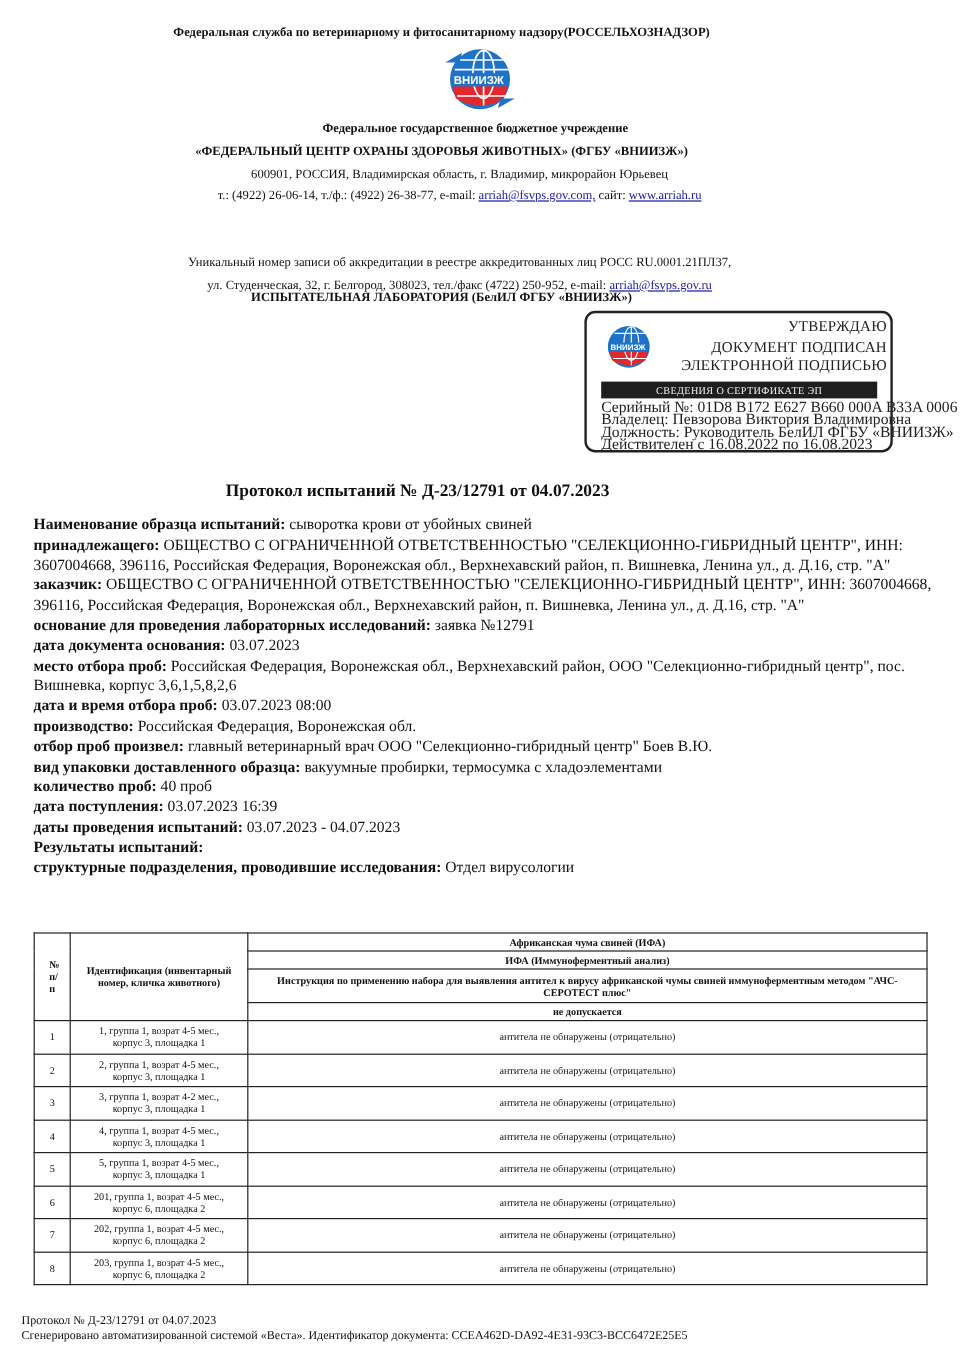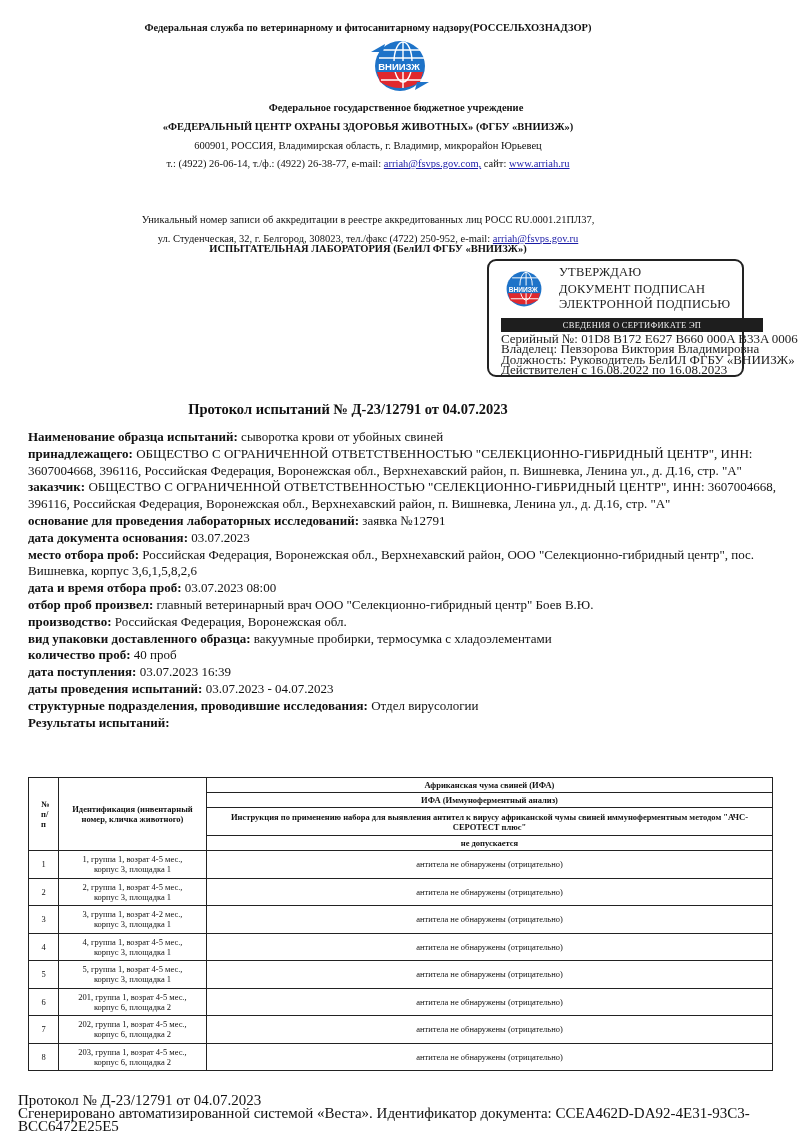--- a/index.html
+++ b/index.html
@@ -3,54 +3,54 @@
 <meta charset="utf-8">
 <style>
   html, body { margin: 0; padding: 0; background: #ffffff; }
   body {
     width: 800px; height: 1132px; position: relative; overflow: hidden;
     font-family: "Liberation Serif", serif; color: #111;
   }
   .abs { position: absolute; }
   .center { left: 0; width: 736px; text-align: center; }
   .hdr-bold { font-weight: bold; font-size: 10.5px; }
-  .hdr { font-size: 10.5px; }
+  .hdr { font-size: 10.5px; padding-left: 15px; }
   .lnk { color: #1a1aa6; text-decoration: underline; }
 
   
   .logo { position: absolute; }
   .logo svg { display: block; }
 
   
   .stamp {
     position: absolute; left: 487px; top: 259px; width: 257px; height: 118px;
     border: 2px solid #222; border-radius: 9px; box-sizing: border-box;
   }
-  .stamp .st-t { position: absolute; left: 70px; width: 180px; text-align: left; font-size: 12.5px; line-height: 15px; color: #222; letter-spacing: 0.2px; }
+  .stamp .st-t { position: absolute; left: 70px; width: 180px; text-align: right; font-size: 12.5px; line-height: 15px; color: #222; letter-spacing: 0.2px; }
   .stamp .bar {
-    position: absolute; left: 12px; top: 57px; width: 262px; height: 14px;
+    position: absolute; left: 12px; top: 57px; width: 230px; height: 14px;
     background: #1e1e1e; color: #f0f0f0; font-size: 8.5px; text-align: center; line-height: 14px; letter-spacing: 0.3px;
   }
   .stamp .cert { position: absolute; left: 12px; top: 73px; font-size: 13px; line-height: 10.4px; color: #222; white-space: nowrap; }
 
   .title { position: absolute; left: 0; width: 696px; top: 401px; text-align: center; font-weight: bold; font-size: 14.5px; }
 
   .info { position: absolute; left: 28px; top: 429px; width: 750px; font-size: 13px; line-height: 16.8px; }
   .info .row b { font-weight: bold; }
 
   table.res {
     position: absolute; left: 28px; top: 777px; width: 745px;
     border-collapse: collapse; font-size: 8.5px; table-layout: fixed;
   }
   table.res td { border: 1.2px solid #222; text-align: center; vertical-align: middle; padding: 0 12px; line-height: 10px; }
   table.res .hb { font-weight: bold; }
   table.res tr.h1 td.r { height: 14px; }
   table.res tr.data td { height: 26.5px; }
 
-  .footer { position: absolute; left: 18px; top: 1094px; font-size: 15px; line-height: 13px; }
+  .footer { position: absolute; left: 18px; top: 1094px; font-size: 10px; line-height: 13px; }
 </style>
 </head>
 <body>
 
 <div class="abs center hdr-bold" style="top:22px;">Федеральная служба по ветеринарному и фитосанитарному надзору(РОССЕЛЬХОЗНАДЗОР)</div>
 
 <div class="logo" style="left:367px; top:38px;">
   <svg width="66" height="56" viewBox="0 0 66 56">
     <circle cx="33" cy="28" r="25" fill="#1e73c8"></circle>
     <path d="M10 34 Q33 26 56 34 L53 44 Q33 56 13 44 Z" fill="#e0282e"></path>
@@ -115,28 +115,28 @@
 <div class="title">Протокол испытаний № Д-23/12791 от  04.07.2023</div>
 
 <div class="info">
   <div class="row"><b>Наименование образца испытаний:</b><span> сыворотка крови от убойных свиней</span></div>
   <div class="row"><b>принадлежащего:</b><span> ОБЩЕСТВО С ОГРАНИЧЕННОЙ ОТВЕТСТВЕННОСТЬЮ "СЕЛЕКЦИОННО-ГИБРИДНЫЙ ЦЕНТР", ИНН: 3607004668, 396116, Российская Федерация, Воронежская обл., Верхнехавский район, п. Вишневка, Ленина ул., д. Д.16, стр. "А"</span></div>
   <div class="row"><b>заказчик:</b><span> ОБЩЕСТВО С ОГРАНИЧЕННОЙ ОТВЕТСТВЕННОСТЬЮ "СЕЛЕКЦИОННО-ГИБРИДНЫЙ ЦЕНТР", ИНН: 3607004668, 396116, Российская Федерация, Воронежская обл., Верхнехавский район, п. Вишневка, Ленина ул., д. Д.16, стр. "А"</span></div>
   <div class="row"><b>основание для проведения лабораторных исследований:</b><span> заявка №12791</span></div>
   <div class="row"><b>дата документа основания:</b><span> 03.07.2023</span></div>
   <div class="row"><b>место отбора проб:</b><span> Российская Федерация, Воронежская обл., Верхнехавский район, ООО "Селекционно-гибридный центр", пос. Вишневка, корпус 3,6,1,5,8,2,6</span></div>
   <div class="row"><b>дата и время отбора проб:</b><span> 03.07.2023 08:00</span></div>
+  <div class="row"><b>производство:</b><span> Российская Федерация, Воронежская обл.</span></div>
   <div class="row"><b>отбор проб произвел:</b><span> главный ветеринарный врач ООО "Селекционно-гибридный центр" Боев В.Ю.</span></div>
-  <div class="row"><b>производство:</b><span> Российская Федерация, Воронежская обл.</span></div>
   <div class="row"><b>вид упаковки доставленного образца:</b><span> вакуумные пробирки, термосумка с хладоэлементами</span></div>
   <div class="row"><b>количество проб:</b><span> 40 проб</span></div>
   <div class="row"><b>дата поступления:</b><span> 03.07.2023 16:39</span></div>
   <div class="row"><b>даты проведения испытаний:</b><span> 03.07.2023 - 04.07.2023</span></div>
+  <div class="row"><b>Результаты испытаний:</b></div>
   <div class="row"><b>структурные подразделения, проводившие исследования:</b><span> Отдел вирусологии</span></div>
-  <div class="row"><b>Результаты испытаний:</b></div>
 </div>
 
 <table class="res">
   <colgroup>
     <col style="width:30px">
     <col style="width:148px">
     <col>
   </colgroup>
   <tbody>
       <tr class="h1">

